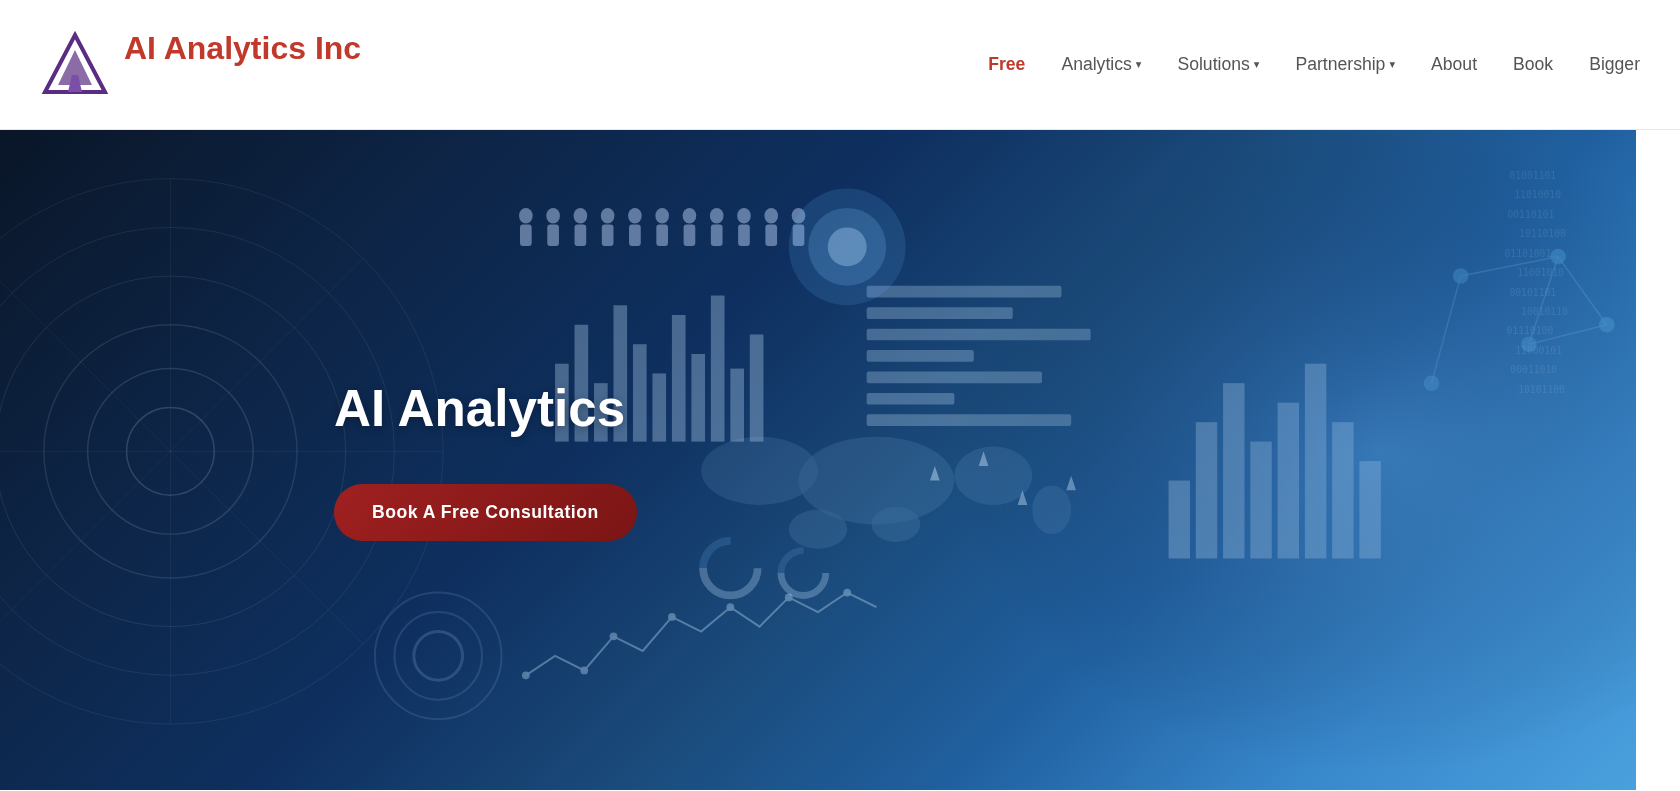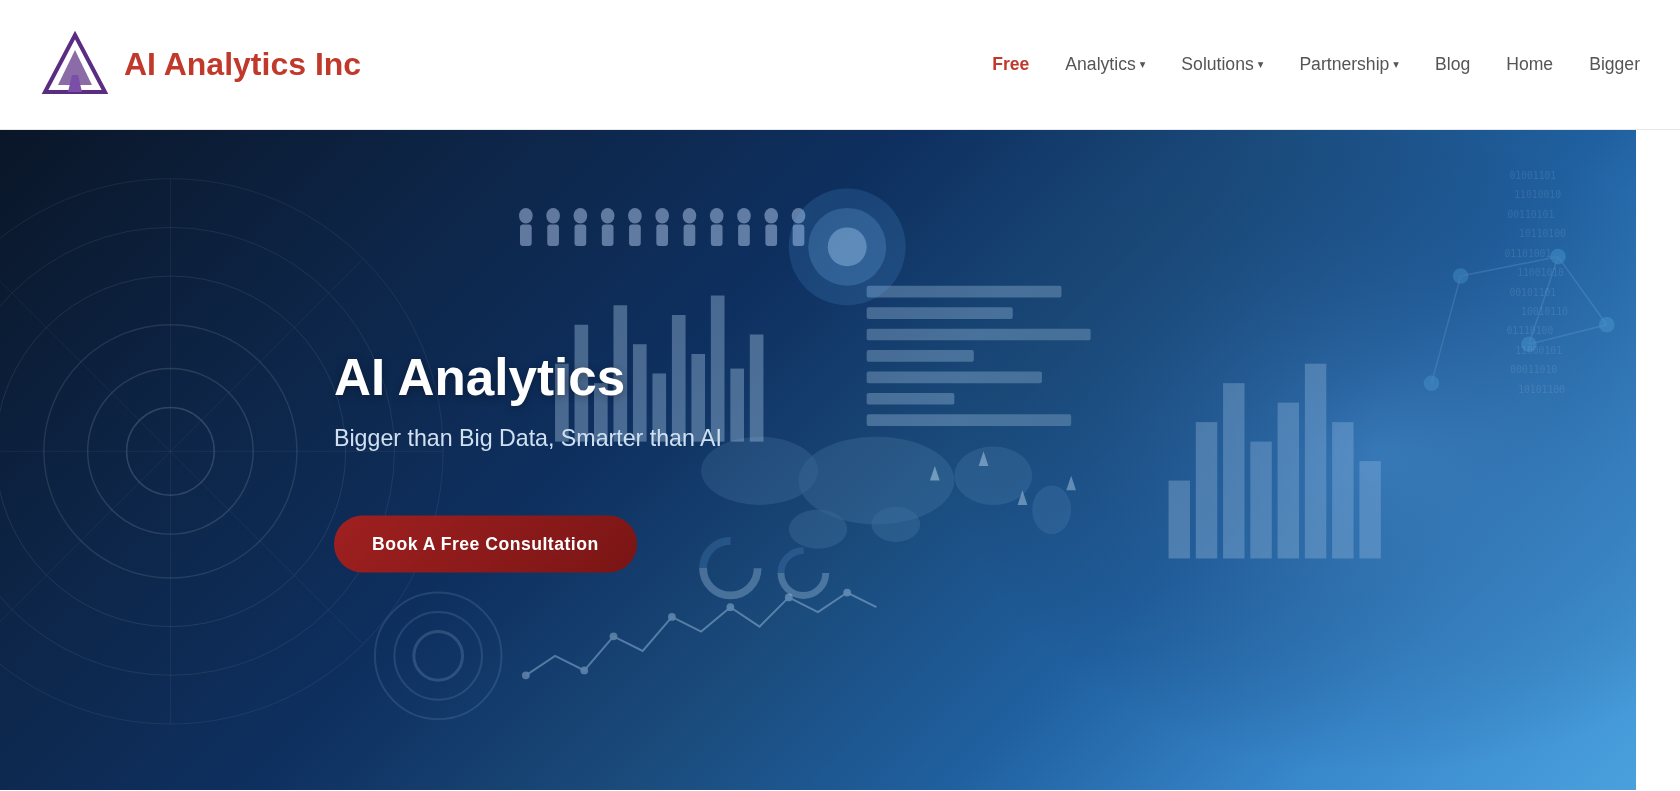--- a/index.html
+++ b/index.html
@@ -10,21 +10,21 @@
       background: #ffffff;
       height: 130px;
       display: flex;
       align-items: center;
       justify-content: space-between;
       padding: 0 40px;
       border-bottom: 1px solid #e8e8e8;
     }
     .logo-area {
       display: flex;
-      align-items: center;
+      align-items: flex-start;
       gap: 14px;
     }
     .logo-icon {
       width: 70px;
       height: 70px;
     }
     .logo-text {
       font-size: 2rem;
       font-weight: 700;
       color: #c0392b;
@@ -144,24 +144,24 @@
     </a>
     <a class="nav-item">
       <span>Solutions</span>
       <span class="chevron">▾</span>
     </a>
     <a class="nav-item">
       <span>Partnership</span>
       <span class="chevron">▾</span>
     </a>
     <a class="nav-item">
-      <span>Blog</span>
-    </a>
-    <a class="nav-item">
-      <span>Home</span>
+      <span>About</span>
+    </a>
+    <a class="nav-item">
+      <span>Book</span>
     </a>
     <a class="nav-item">
       <span>Bigger</span>
     </a>
   </nav>
 </header>
 
 <section class="hero">
 
   <div class="hero-bg"></div>
@@ -323,16 +323,15 @@
       <text x="1562" y="190">10010110</text>
       <text x="1547" y="210">01110100</text>
       <text x="1556" y="230">11000101</text>
       <text x="1551" y="250">00011010</text>
       <text x="1559" y="270">10101100</text>
     </g>
   </svg>
 
   <div class="hero-content">
     <h1 class="hero-title">AI Analytics</h1>
-    <p class="hero-subtitle">Bigger than Big Data, Smarter than AI</p>
     <button class="cta-button">Book A Free Consultation</button>
   </div>
 </section>
 
 </body></html>

